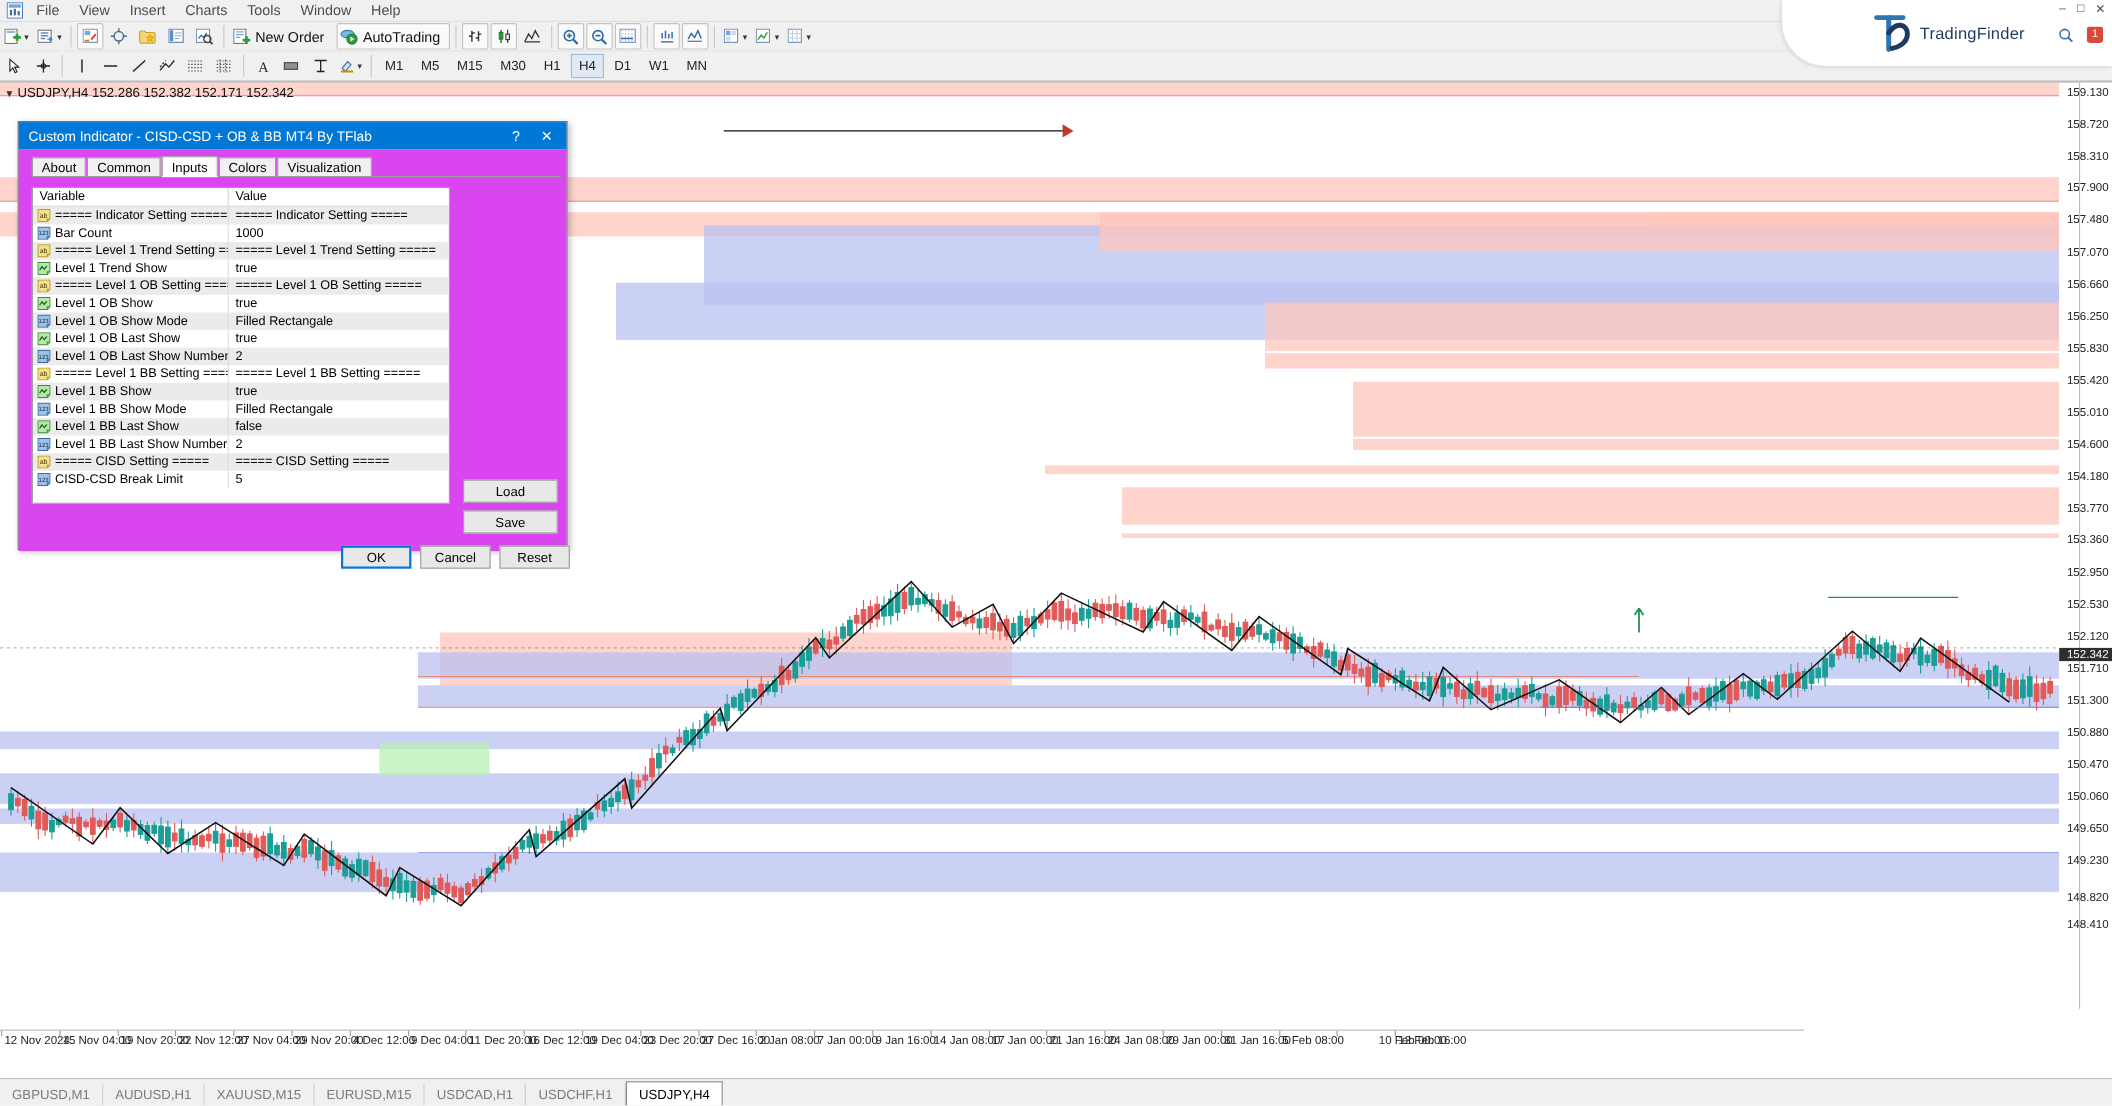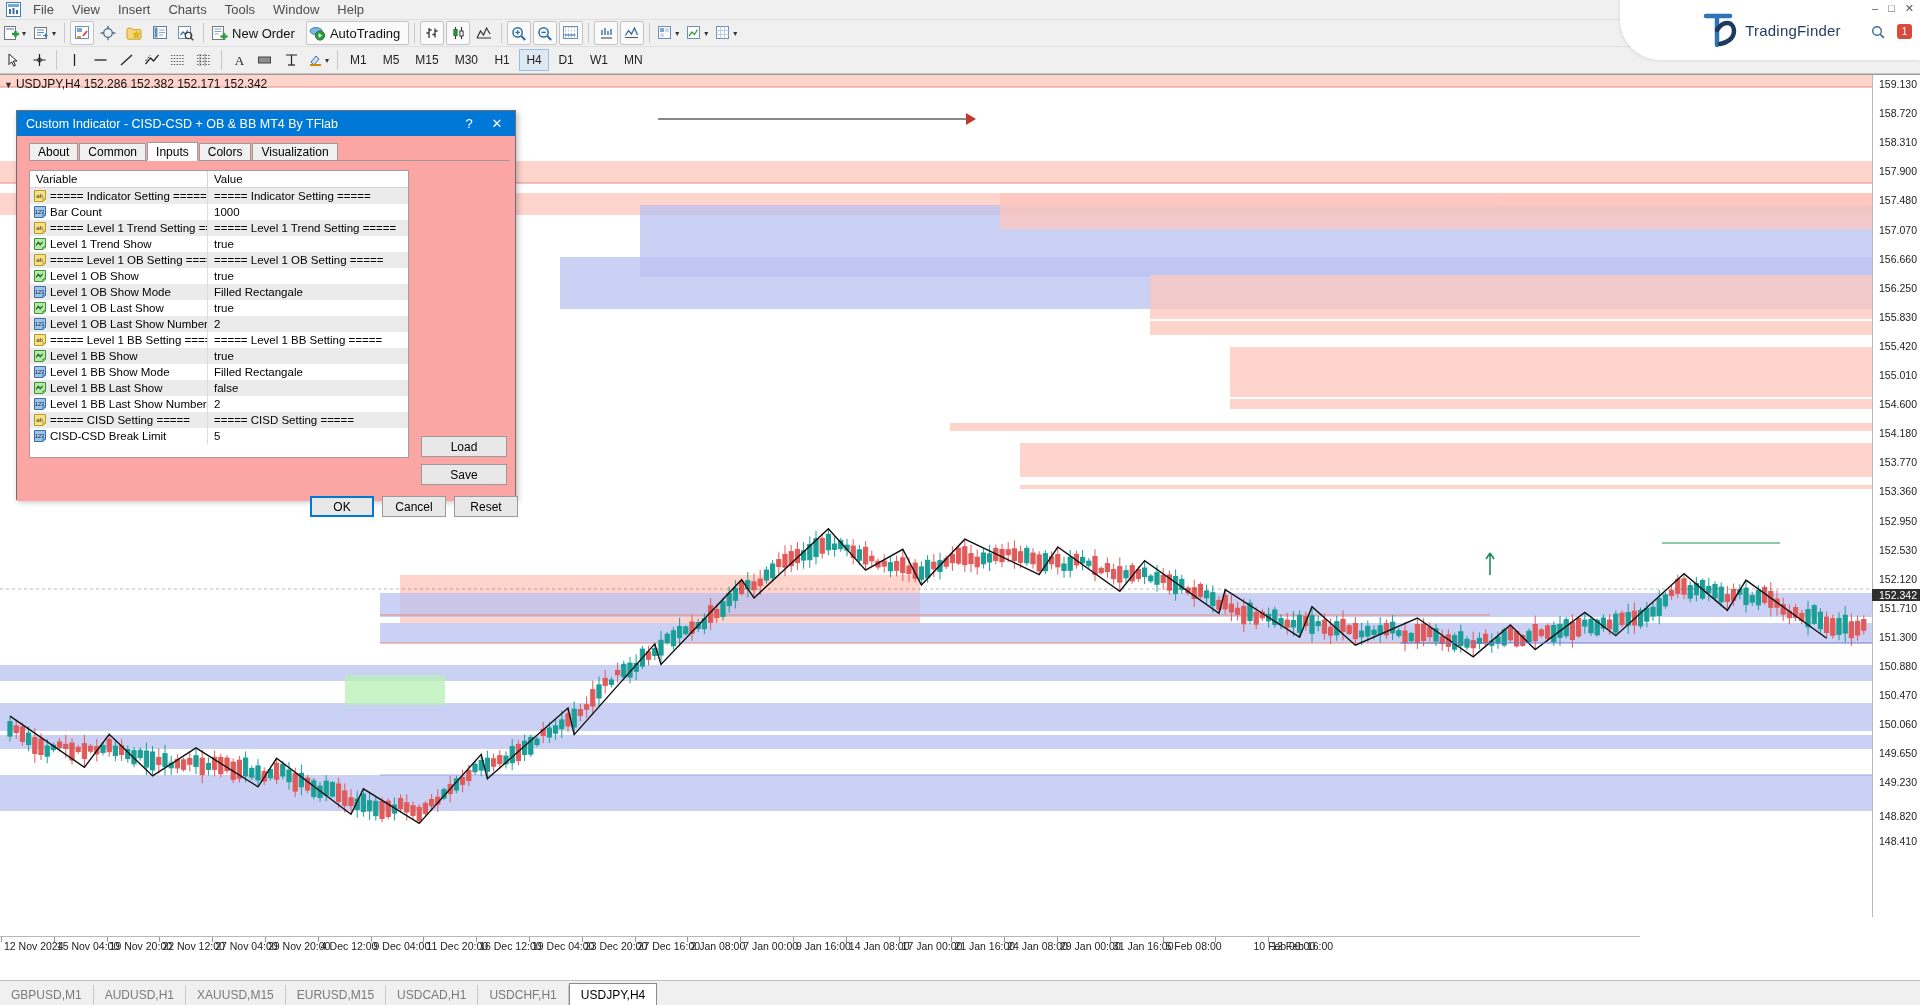--- a/index.html
+++ b/index.html
@@ -77,21 +77,21 @@
                background:#ffffff; border-top:1px solid #9a9a9a; overflow:hidden; }
   .chartinfo {
     position:absolute; left:4px; top:2px; font-size:12px; color:#111; z-index:12;
     white-space:nowrap;
   }
   .chartinfo .tri { color:#333; font-size:9px; margin-right:3px; }
 
   .plot { position:absolute; left:0; top:0; width:1872px; height:842px; overflow:hidden; }
 
   .priceaxis {
-    position:absolute; right:0; top:0; width:48px; height:842px;
+    position:absolute; right:0; top:0; width:30px; height:842px;
     background:#ffffff; border-left:1px solid #b8b8b8;
   }
   .priceaxis .pl {
     position:absolute; right:3px; font-size:10.5px; color:#222; line-height:10px;
     white-space:nowrap;
   }
   .pricetag {
     position:absolute; right:0; width:48px; background:#2e2e2e; color:#fff;
     font-size:10.5px; line-height:12px; text-align:right; padding-right:3px;
   }
@@ -130,21 +130,21 @@
   .dlg-title {
     height:25px; background:#0078d7; color:#ffffff;
     display:flex; align-items:center; padding:0 4px 0 9px; font-size:12.5px;
   }
   .dlg-title .t { flex:1; white-space:nowrap; }
   .dlg-title .tb {
     width:28px; height:23px; display:flex; align-items:center; justify-content:center;
     font-size:13px; cursor:default; color:#fff;
   }
 
-  .dlg-body { position:relative; width:100%; height:365px; background:#fca5a5; padding:6px 8px; }
+  .dlg-body { position:relative; width:100%; height:365px; background:#d946ef; padding:6px 8px; }
 
   .tabs { display:flex; align-items:flex-end; height:19px; margin-left:4px;
           border-bottom:1px solid #9c9c9c; position:relative; z-index:2; width:481px;}
   .tab {
     height:17px; padding:0 8px; display:flex; align-items:center; font-size:12px;
     background:#f0f0f0; border:1px solid #9c9c9c; border-bottom:none;
     margin-right:1px; color:#000; cursor:default;
   }
   .tab.active { background:#ffffff; height:19px; border-bottom:1px solid #ffffff;
                 position:relative; top:1px; }

